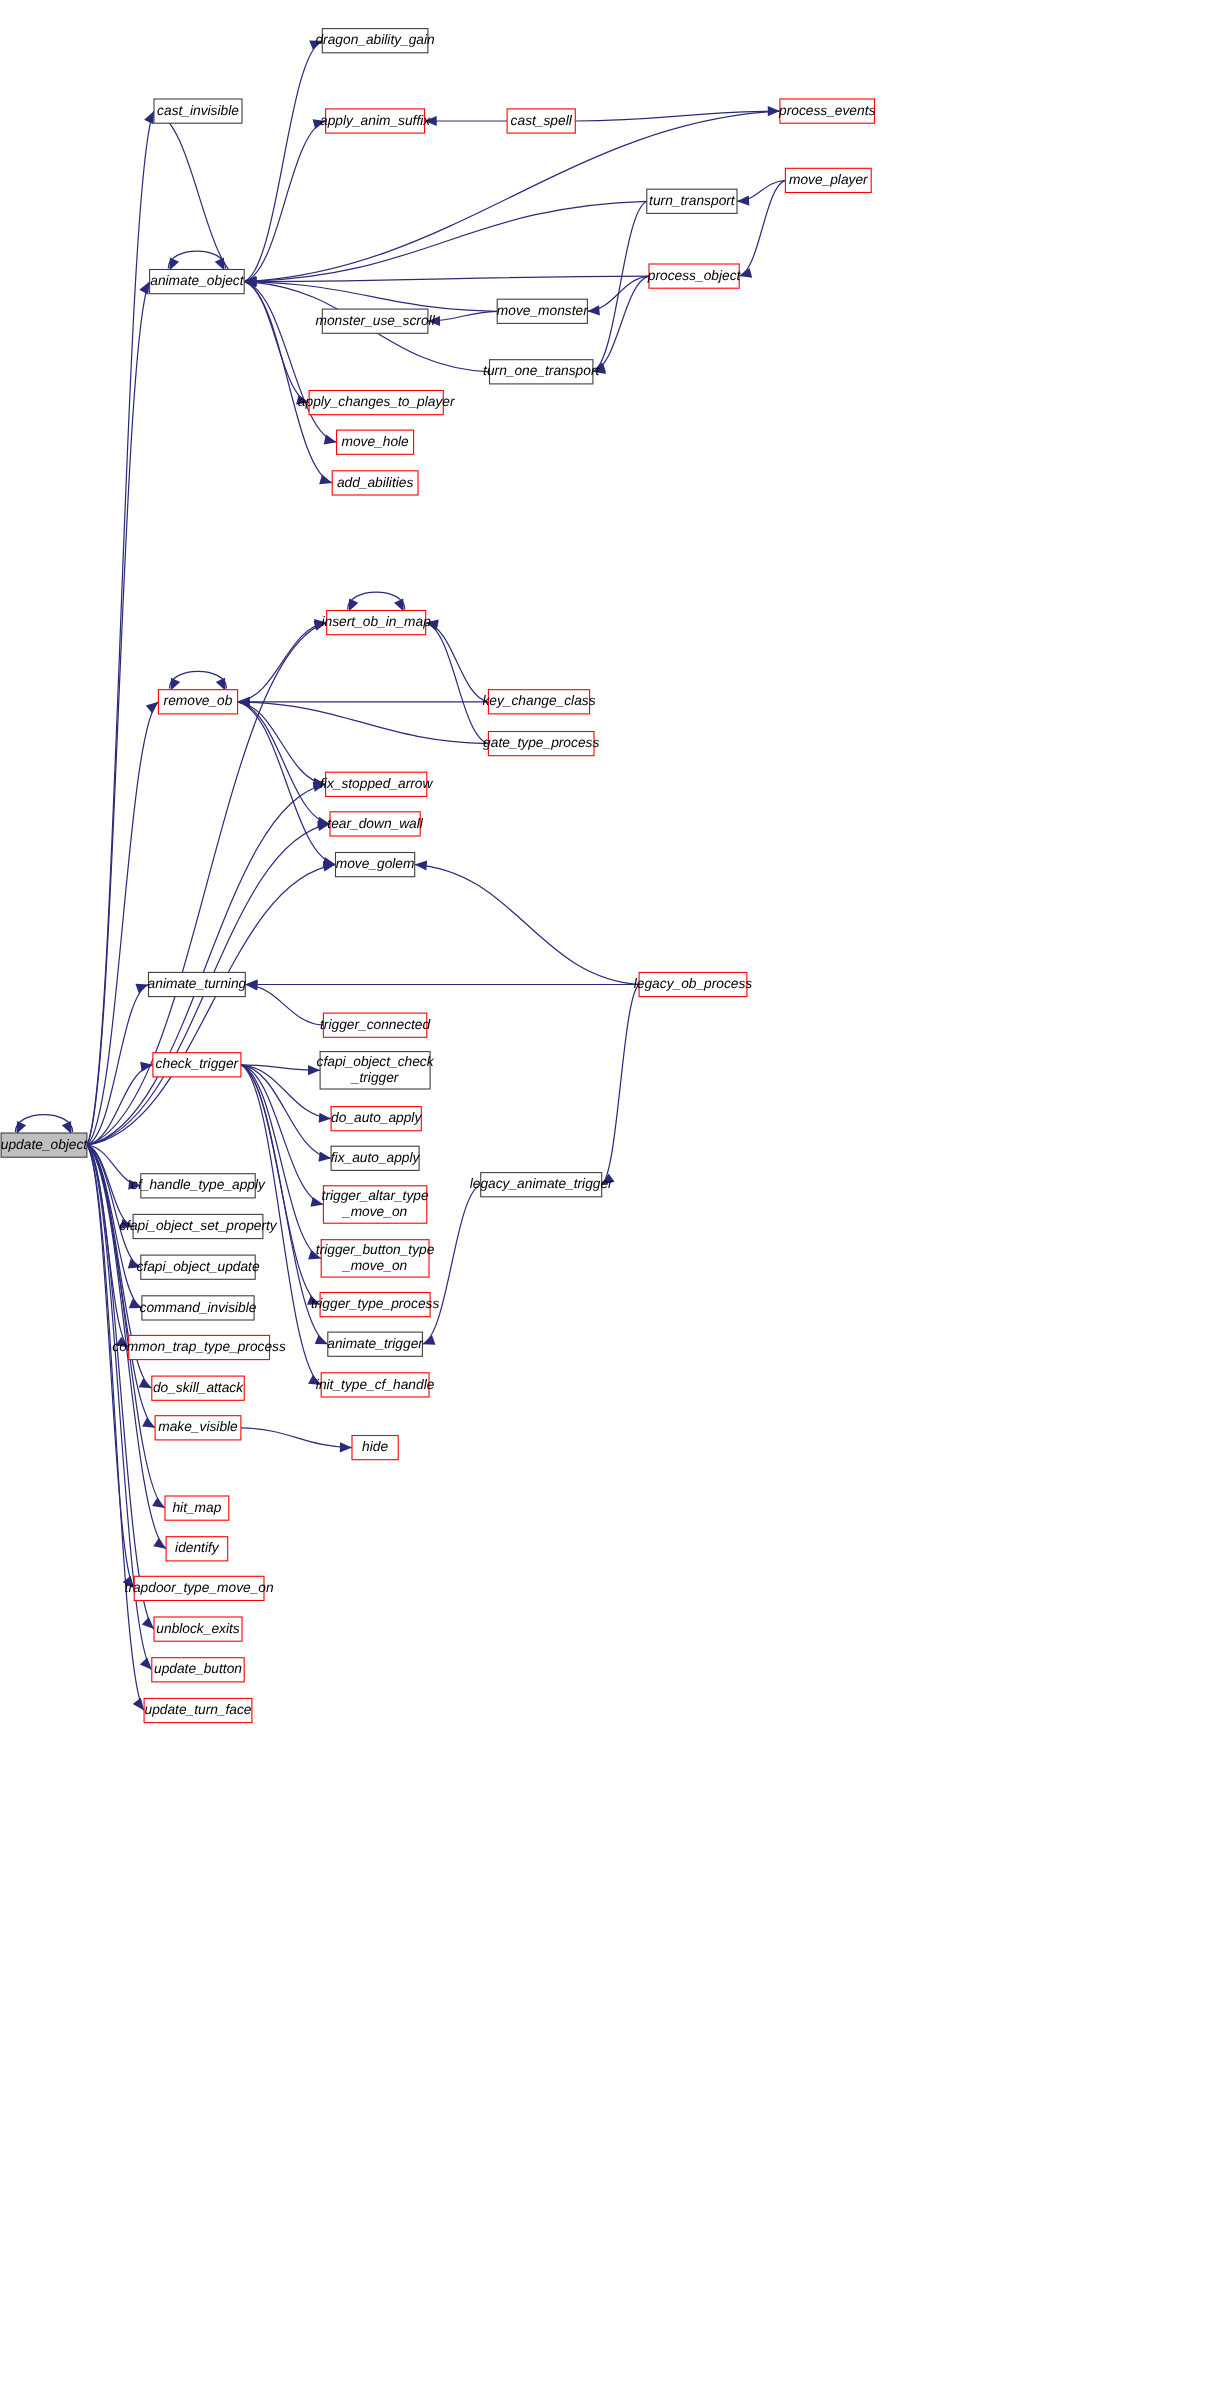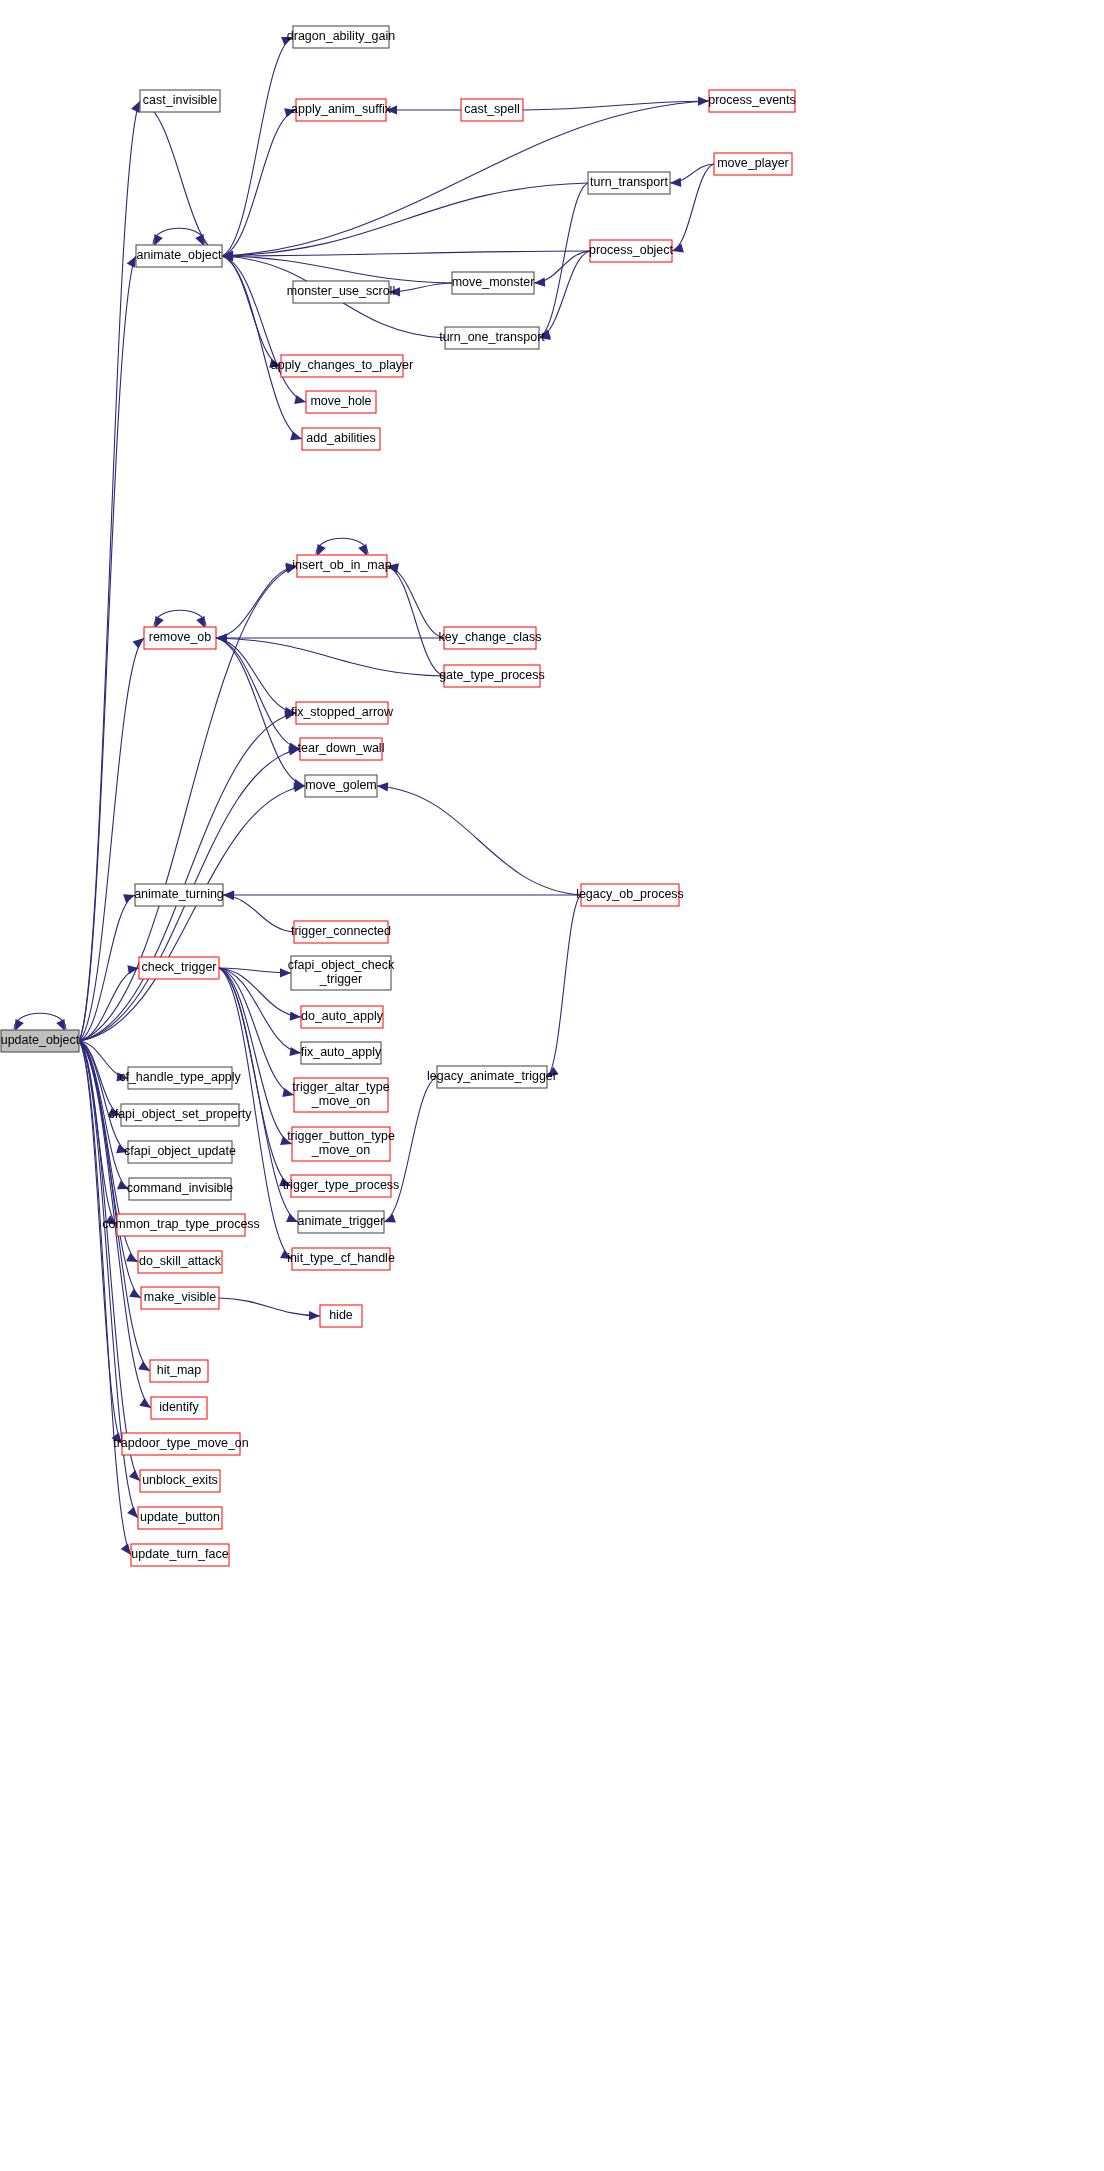--- a/index.html
+++ b/index.html
@@ -1,17 +1,17 @@
 <!DOCTYPE html>
 <html><head>
 <meta charset="utf-8">
 <style>
   html,body{margin:0;padding:0;background:#ffffff;}
   body{width:1104px;height:2171px;font-family:"Liberation Sans",sans-serif;overflow:hidden;}
-  #graph{position:relative;width:1104px;height:1729px;}
+  #graph{position:relative;width:1104px;height:1729px;font-style:italic;}
   svg{position:absolute;left:0;top:0;}
   .nodelabel{font-family:"Liberation Sans",sans-serif;font-size:12.5px;fill:#000000;dominant-baseline:middle;text-anchor:middle;}
   .nbox{fill:#ffffff;stroke:#404040;stroke-width:1;}
   .nbox.red{stroke:#ff0000;}
   .nbox.root{fill:#bfbfbf;stroke:#404040;}
   .edge{fill:none;stroke:#2a2a7a;stroke-width:1.1;}
   .arrow{fill:#2a2a7a;stroke:none;}
 </style>
 </head>
 <body>

